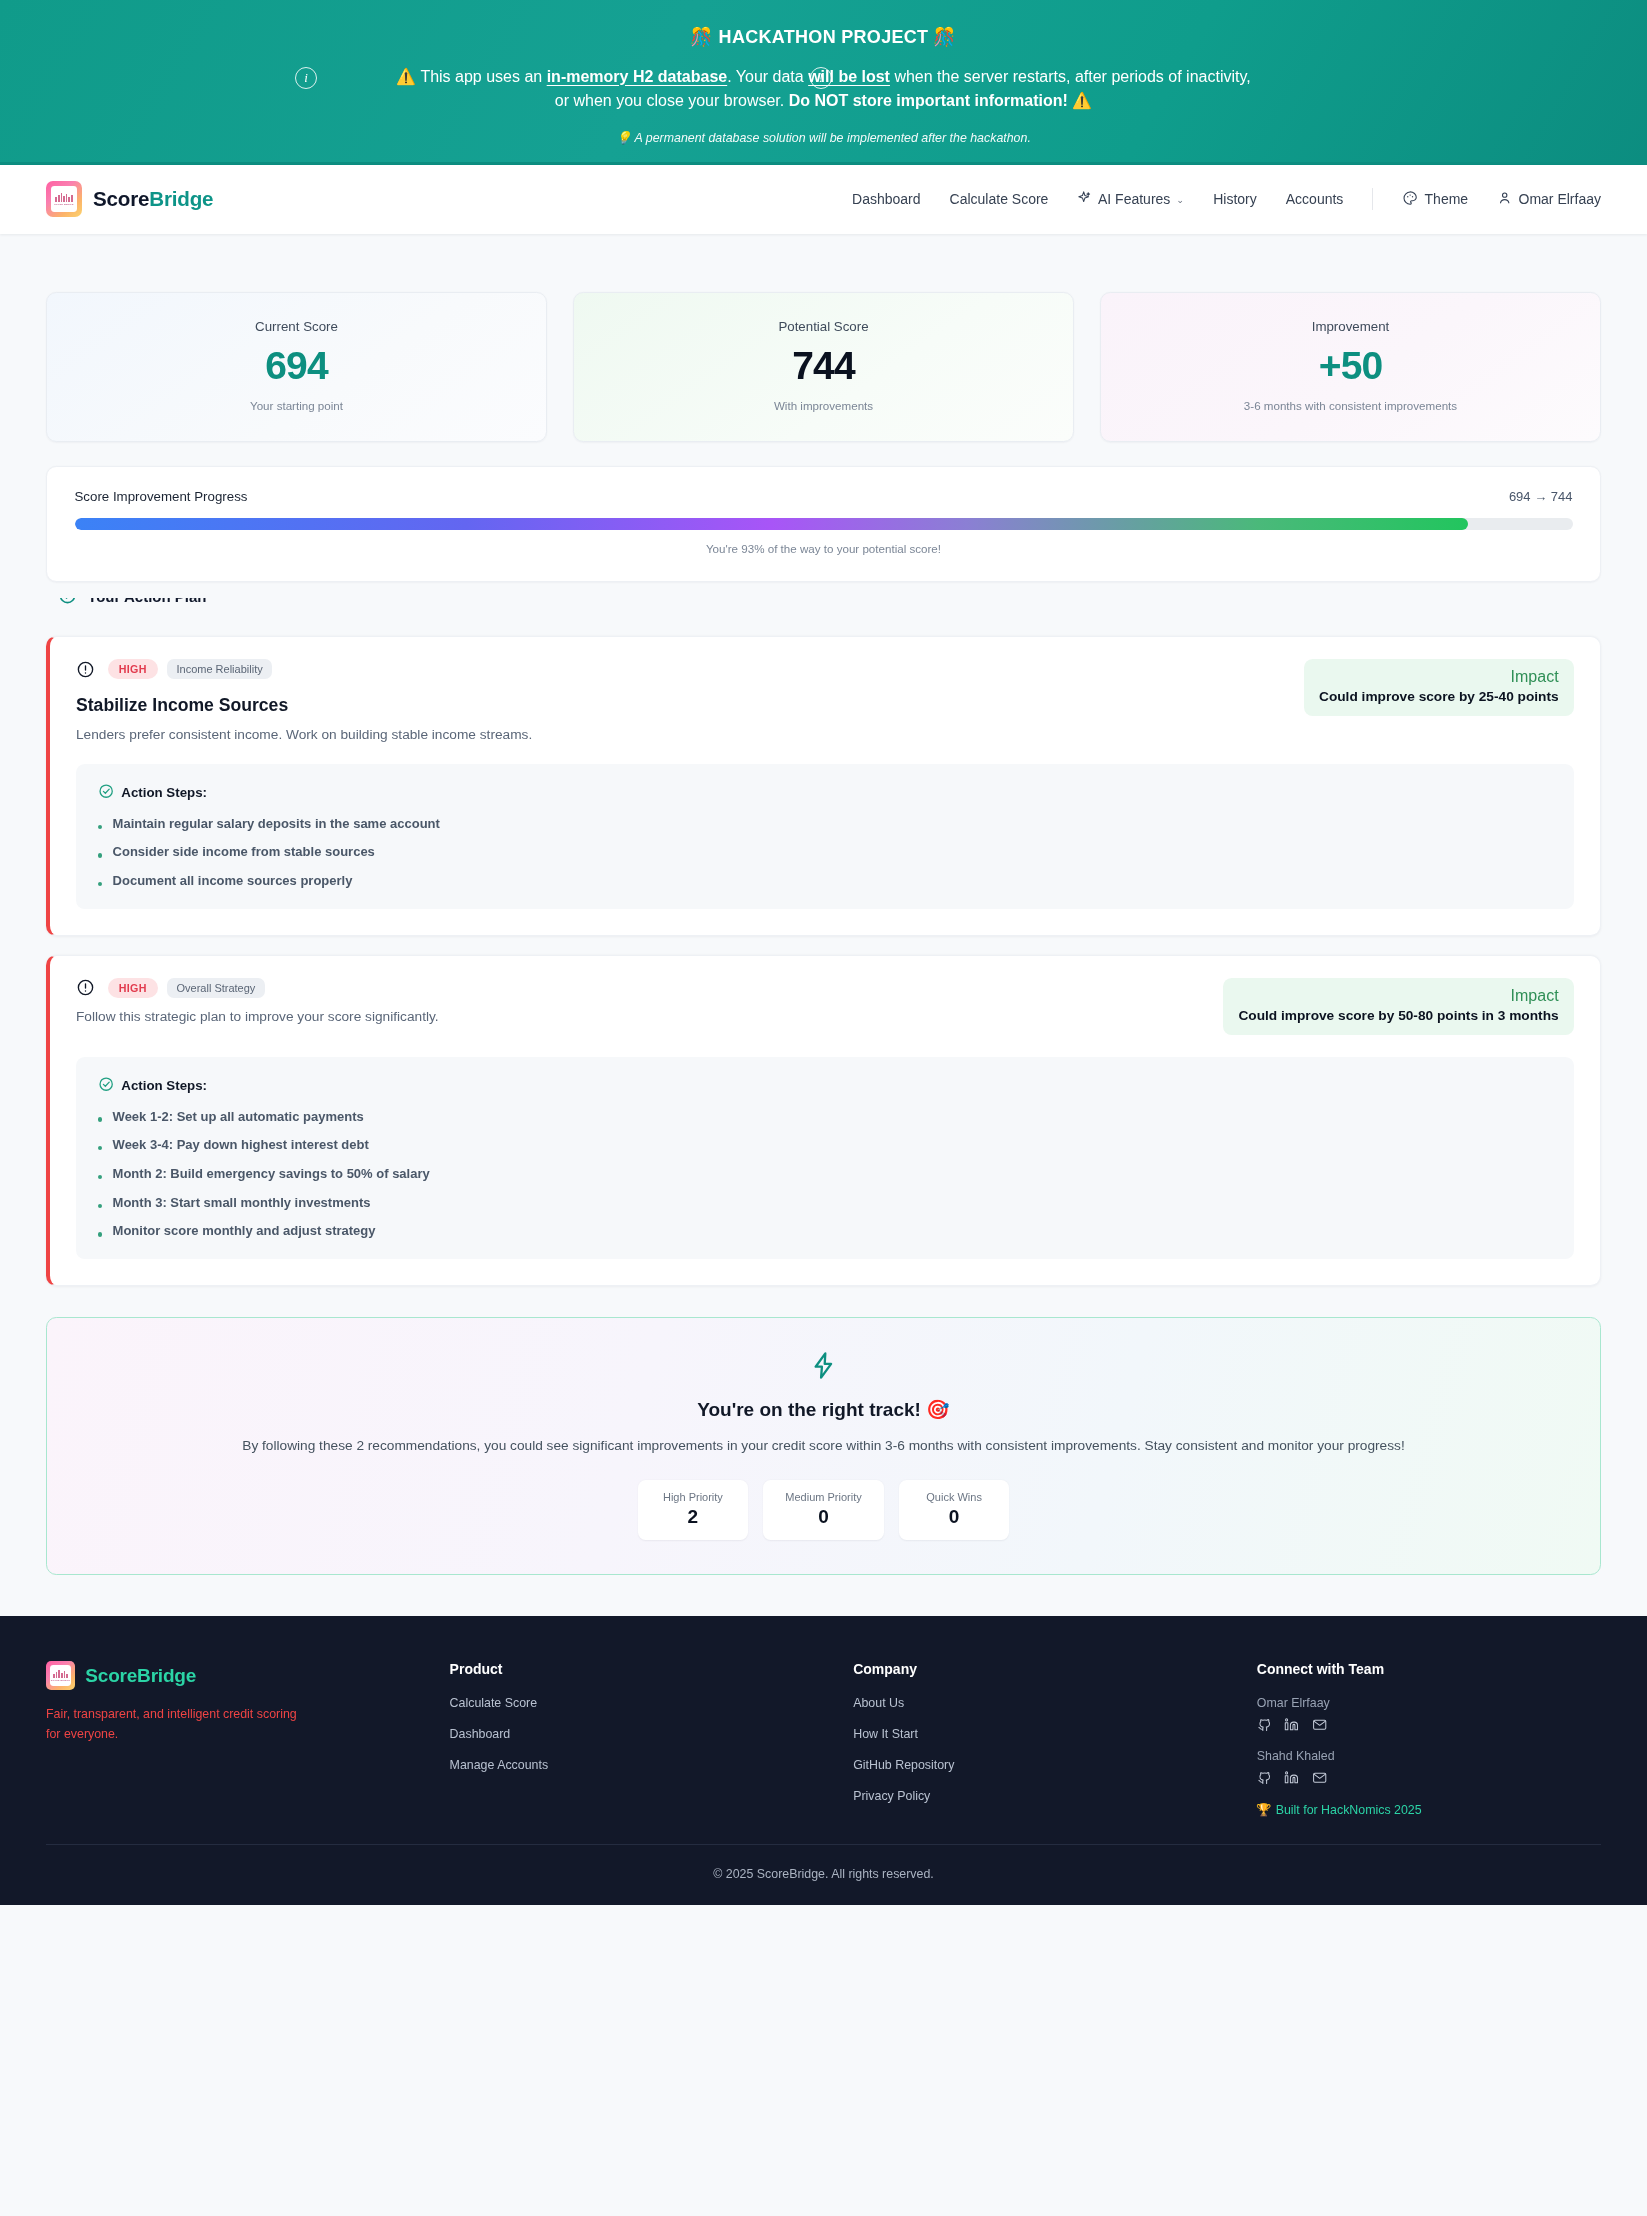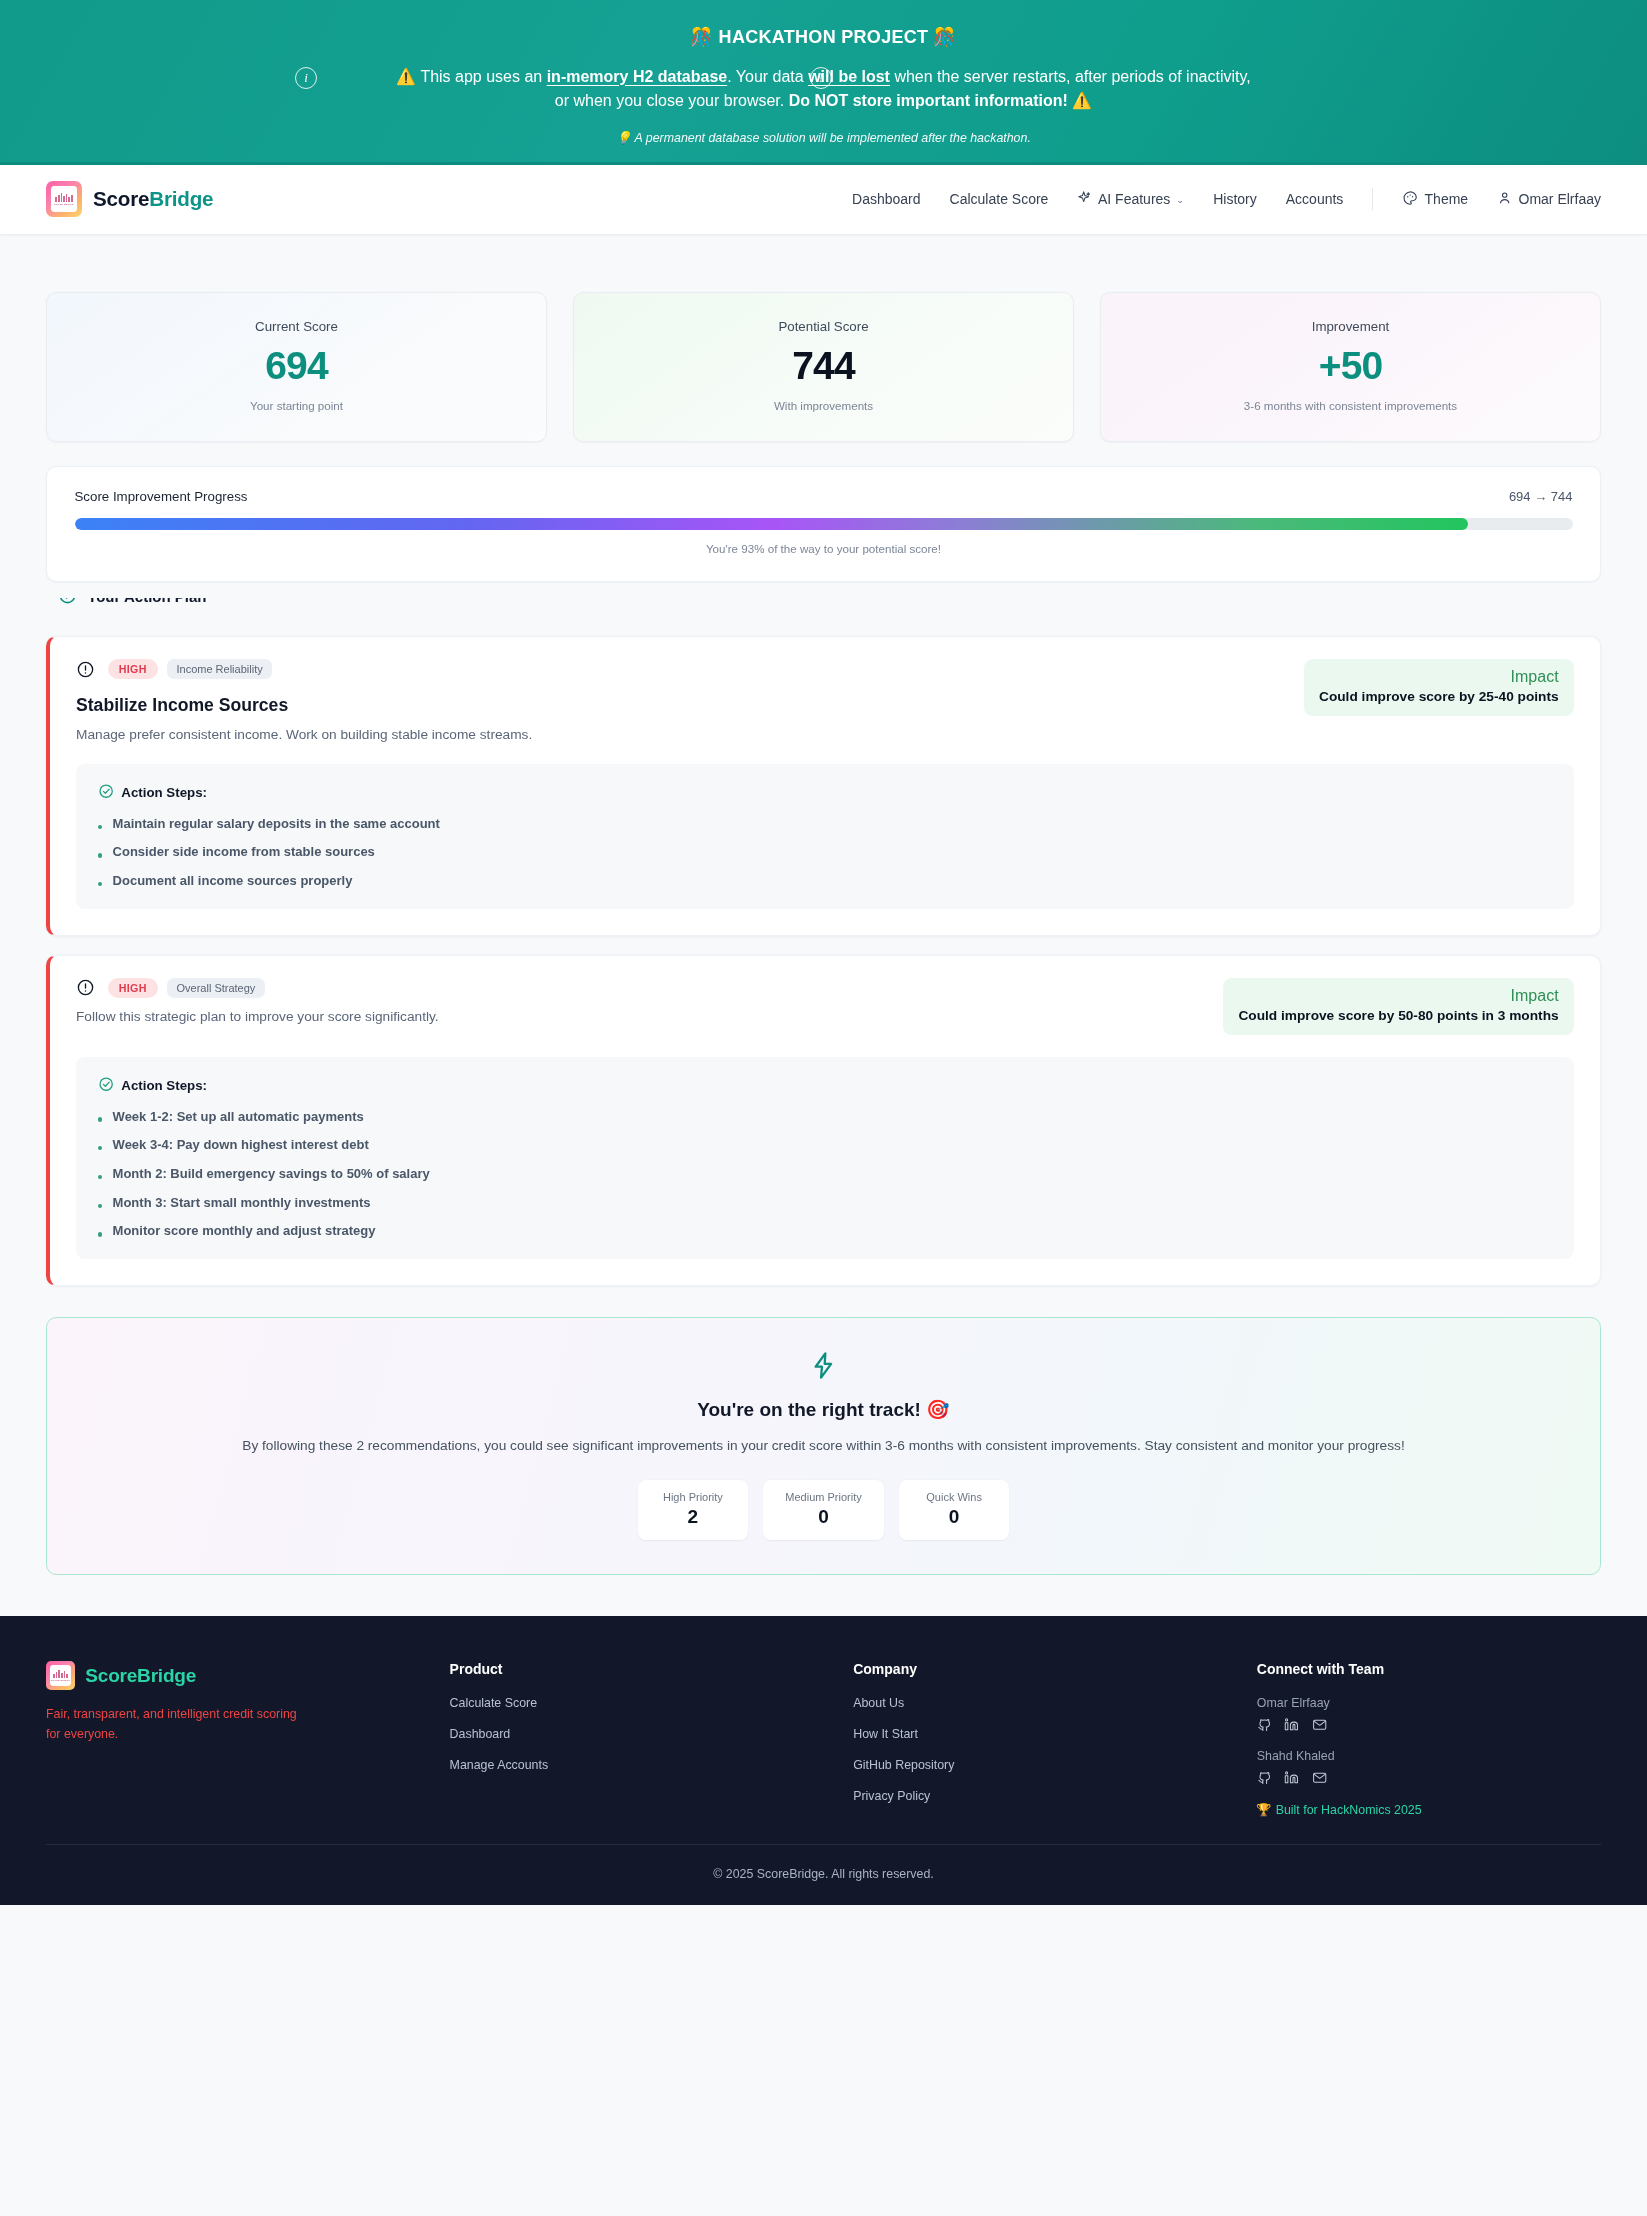--- a/index.html
+++ b/index.html
@@ -358,21 +358,21 @@
             <svg width="19" height="19" viewBox="0 0 24 24" fill="none" stroke="#111827" stroke-width="1.7" stroke-linecap="round">
               <circle cx="12" cy="12" r="9"></circle>
                 <path d="M12 7.5v5.2"></path>
                 <circle cx="12" cy="16.4" r=".9" fill="#111827" stroke="none"></circle>
             </svg>
           </span>
           <span class="pill-high">HIGH</span>
           <span class="pill-cat">Income Reliability</span>
         </div>
         <div class="rec-title">Stabilize Income Sources</div>
-        <div class="rec-desc">Manage prefer consistent income. Work on building stable income streams.</div>
+        <div class="rec-desc">Lenders prefer consistent income. Work on building stable income streams.</div>
       </div>
       <div class="impact-box">
         <div class="impact-label">Impact</div>
         <div class="impact-value">Could improve score by 25-40 points</div>
       </div>
     </div>
     <div class="steps-box">
       <div class="steps-head">
         <span>
           <svg width="16.3" height="16.3" viewBox="0 0 24 24" fill="none" stroke="#22a083" stroke-width="1.9" stroke-linecap="round">

